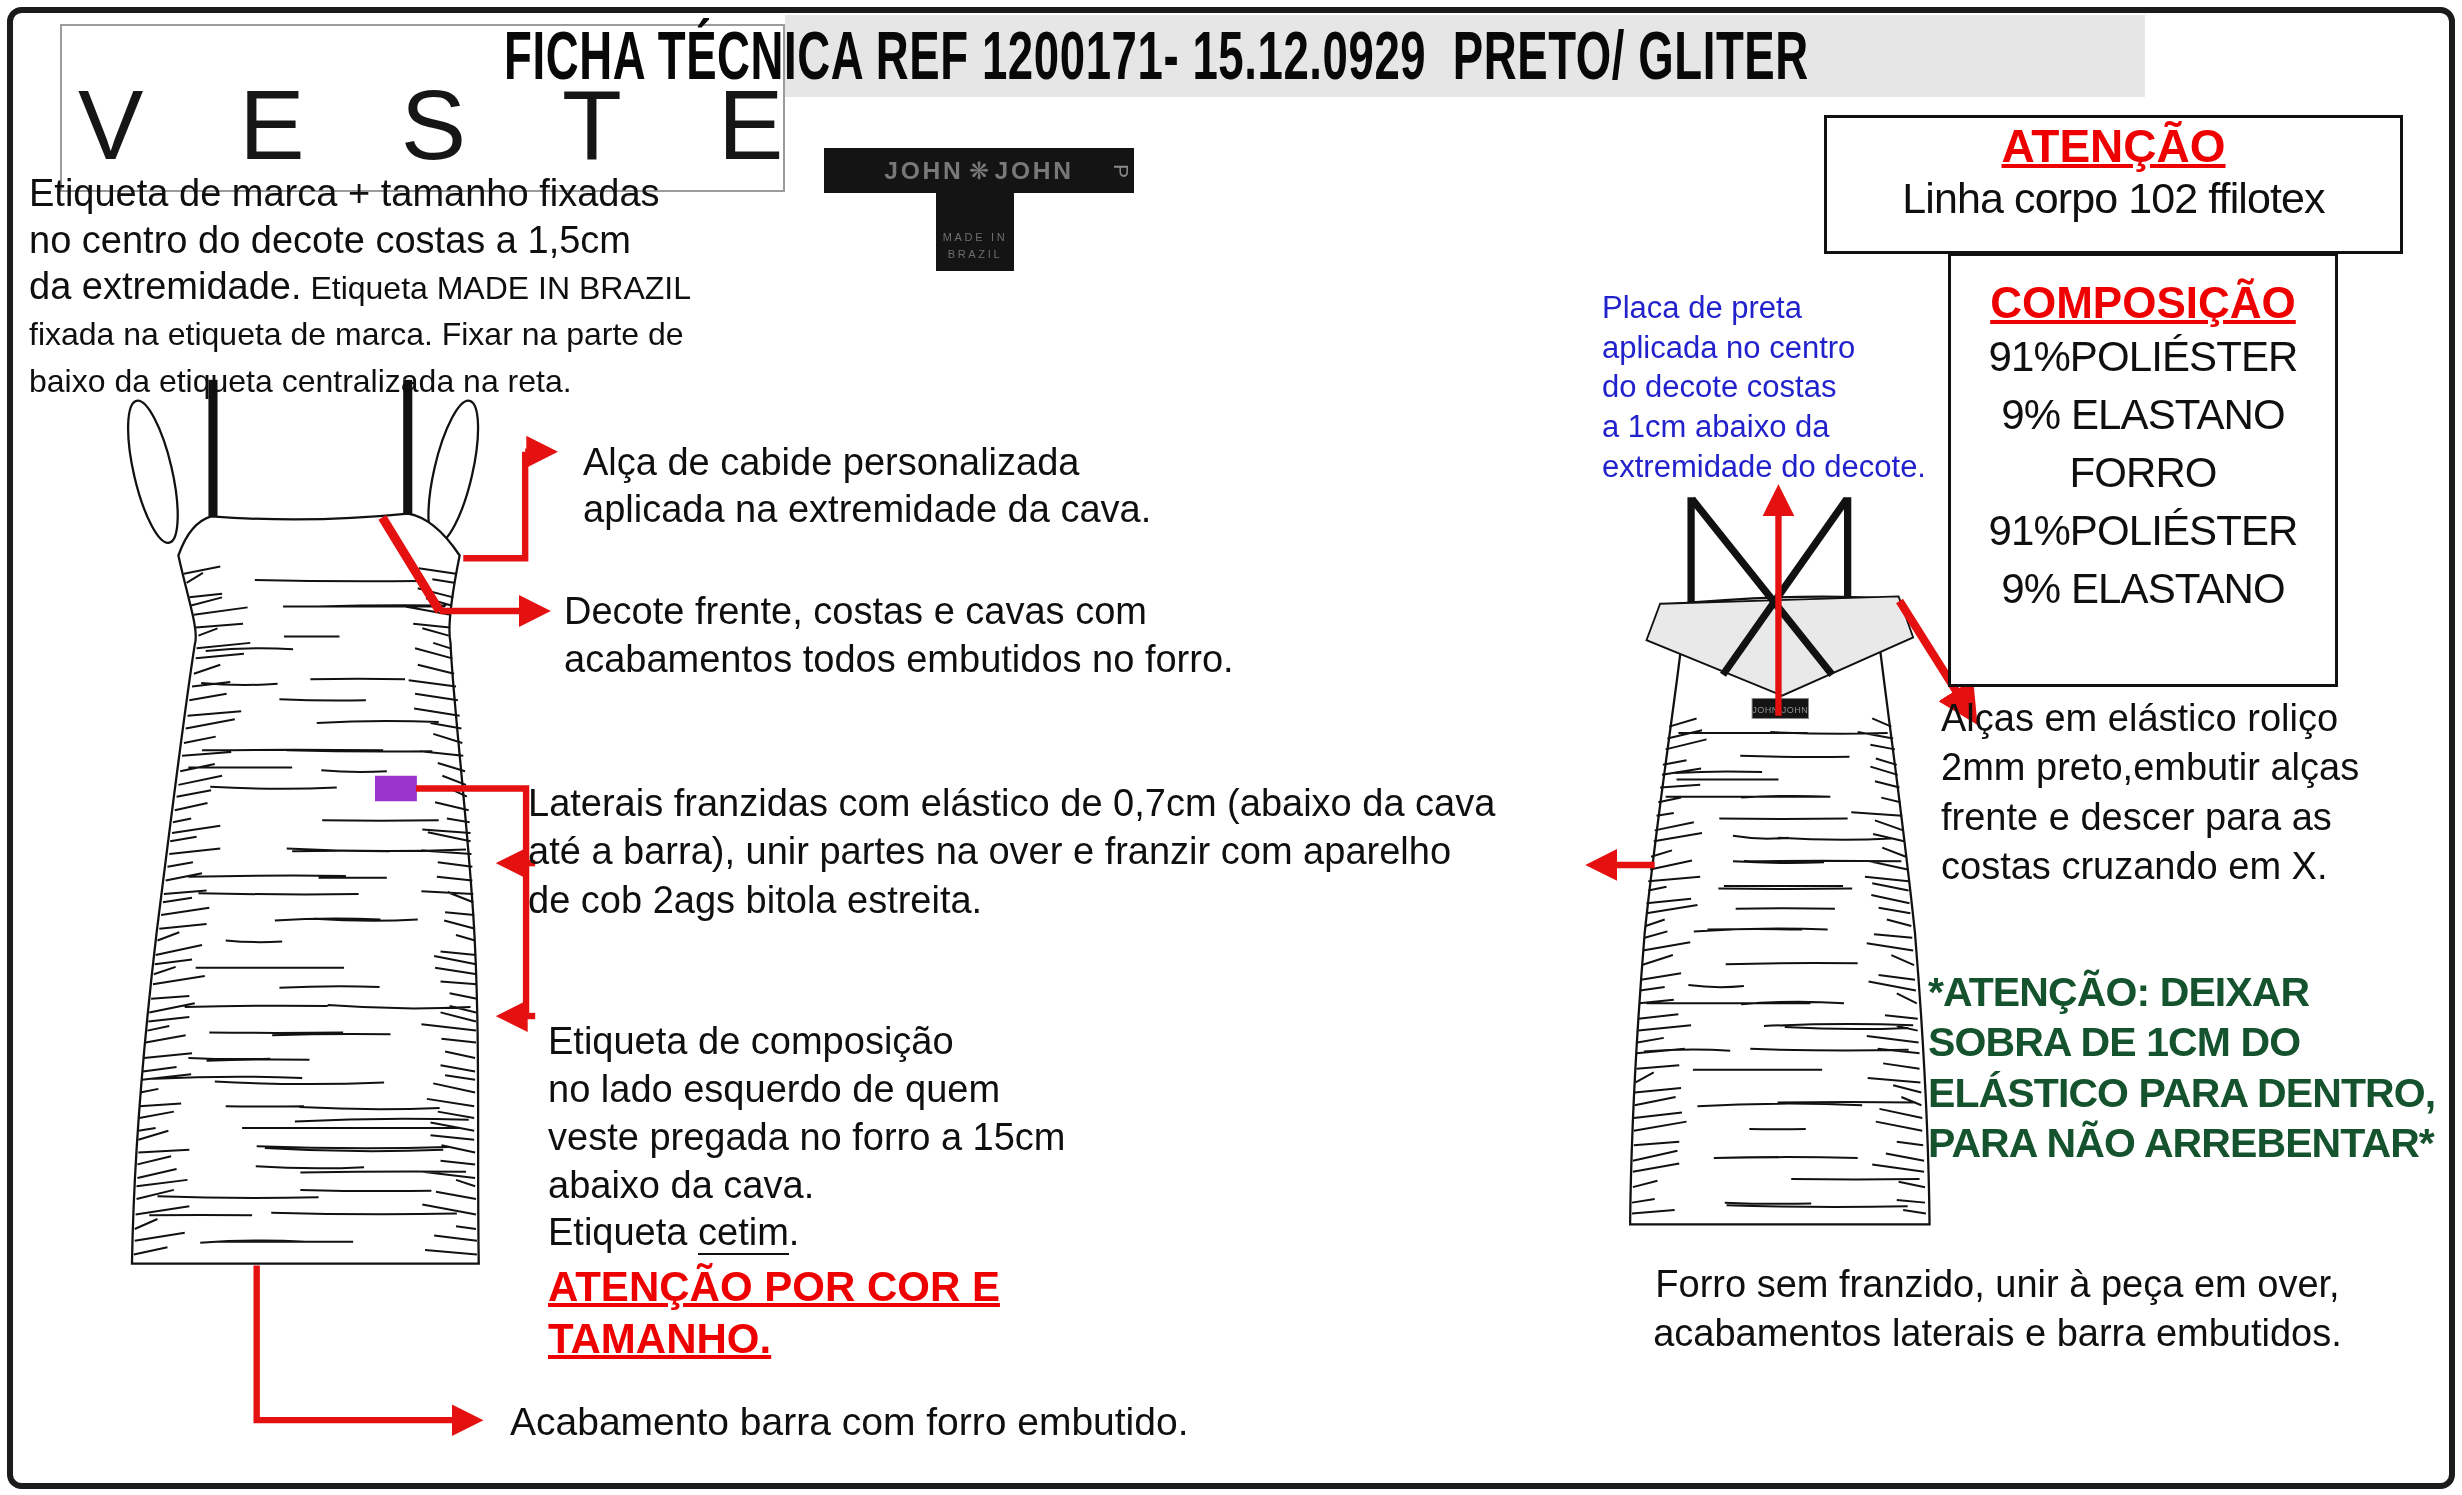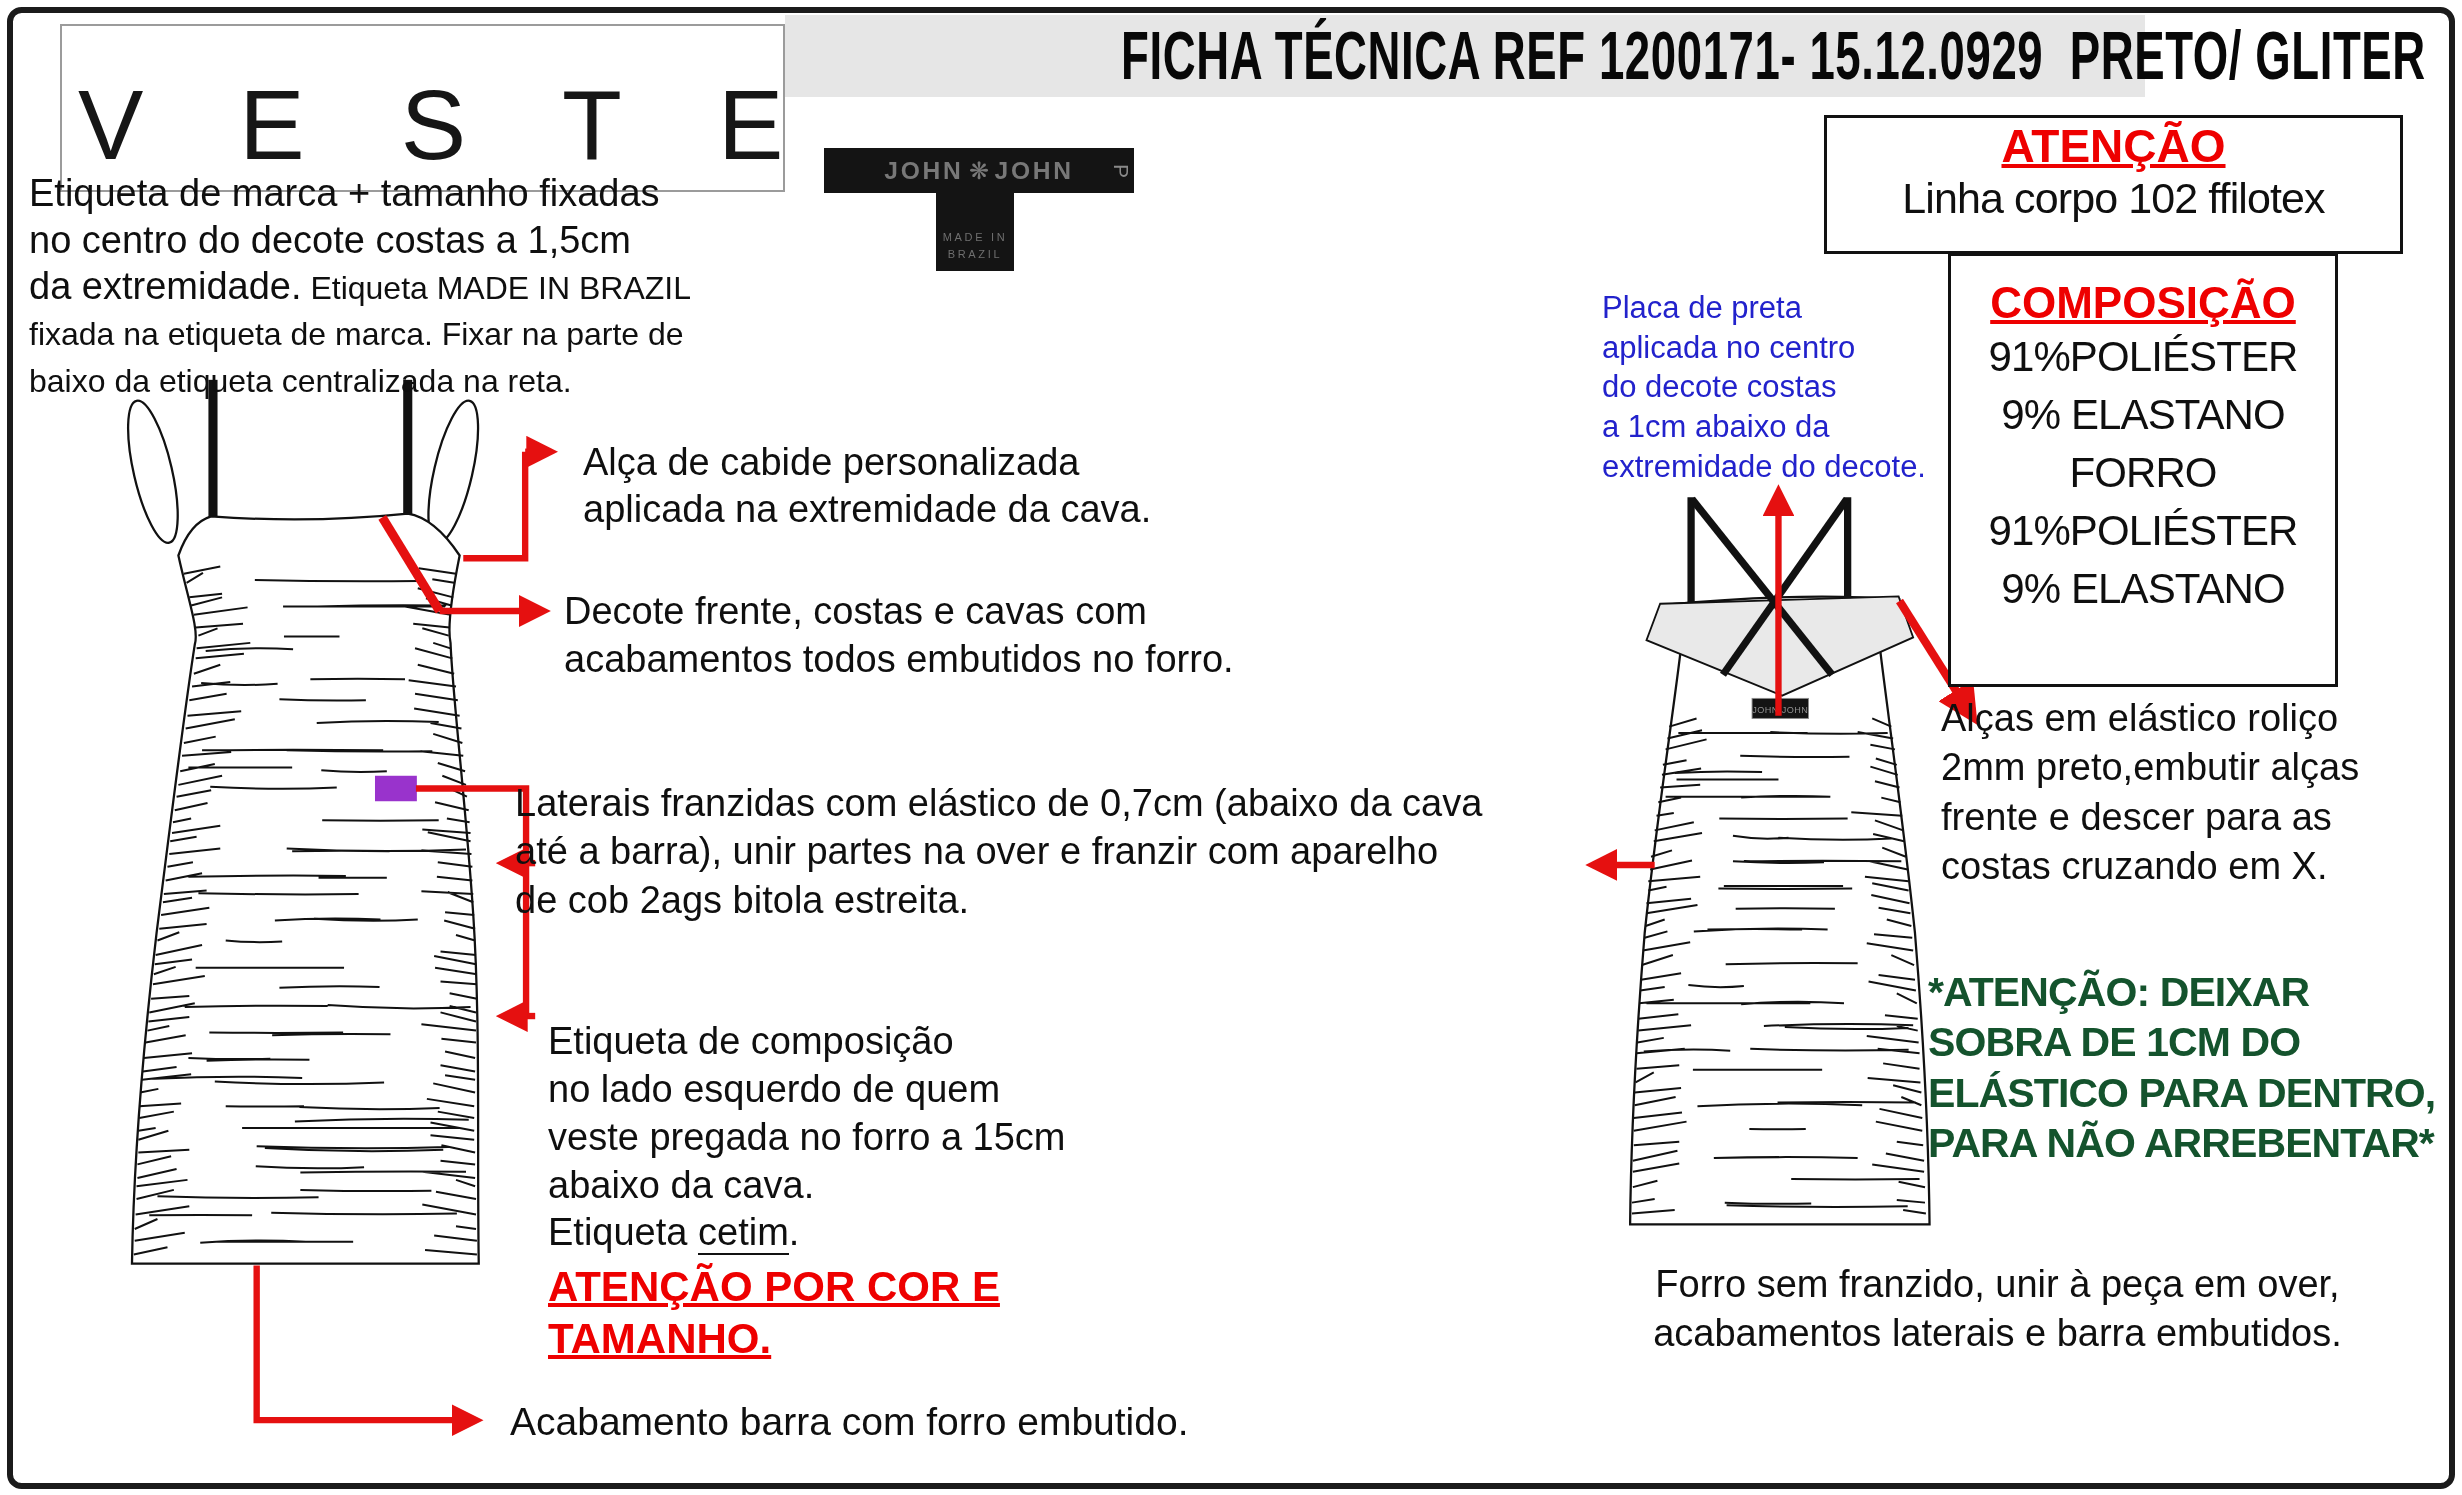--- a/index.html
+++ b/index.html
@@ -6,21 +6,21 @@
   body{width:2462px;height:1496px;position:relative;overflow:hidden;background:#fff;
        font-family:"Liberation Sans",sans-serif;color:#0f0f0f}
   .abs{position:absolute}
   .page-border{inset:7.3px;border:6.4px solid #1b1b1b;border-radius:14.6px;z-index:6;pointer-events:none}
   #art{left:0;top:0;z-index:1}
   .txt{z-index:3;white-space:pre-line}
   
   .logo-frame{left:60px;top:24px;width:721px;height:164px;border:2.7px solid #9b9b9b;z-index:2;background:#fff}
   .logo-text{left:78px;top:76px;font-size:98px;line-height:1;letter-spacing:96px;color:#161616;z-index:3;white-space:pre}
   
-  .header{left:785px;top:14.6px;width:1360px;height:82px;background:#E6E6E6;display:flex;align-items:center;justify-content:flex-start;z-index:2}
+  .header{left:785px;top:14.6px;width:1360px;height:82px;background:#E6E6E6;display:flex;align-items:center;justify-content:flex-end;z-index:2}
   .header .t{font-weight:bold;font-size:69px;letter-spacing:0.9px;transform:scaleX(.66);white-space:pre;color:#080808}
   
   .att{left:1824px;top:115px;width:573px;height:133px;border:3.6px solid #111;text-align:center;z-index:3;background:#fff}
   .att .t{color:#EE0000;font-weight:bold;font-size:46px;text-decoration:underline;text-decoration-thickness:3.6px;margin-top:0.9px}
   .att .b{font-size:43px;margin-top:0.9px;letter-spacing:-0.9px}
   .comp{left:1948px;top:253px;width:384px;height:428px;border:3.6px solid #111;text-align:center;z-index:3;background:#fff}
   .comp .t{color:#EE0000;font-weight:bold;font-size:44px;text-decoration:underline;text-decoration-thickness:3.6px;margin-top:22px}
   .comp .l{font-size:42px;line-height:1.38;letter-spacing:-0.9px}
   
   .jj-bar{left:824px;top:148px;width:310px;height:45px;background:#141414;z-index:3;display:flex;align-items:center;justify-content:center}
@@ -29,21 +29,21 @@
   .jj-p{position:absolute;right:5.5px;top:11px;color:#8a8a8a;font-size:21px;transform:rotate(90deg)}
   .jj-tab{left:936px;top:193px;width:78px;height:78px;background:#141414;z-index:3;
           display:flex;flex-direction:column;justify-content:flex-end;align-items:center;padding-bottom:7.3px;box-sizing:border-box}
   .jj-tab .m{color:#6f6f6f;font-size:11px;letter-spacing:2.7px;line-height:1.6;text-align:center;white-space:pre-line}
   
   .note{left:29px;top:124px;width:768px;font-size:38px;line-height:1.22}
   .note .small{font-size:32px}
   .alca{left:583px;top:391px;font-size:38px;line-height:1.25}
   .alca .red{display:block;font-size:40px;font-weight:bold;color:#EE0000;margin-left:12.7px;margin-top:1.8px}
   .decote{left:564px;top:587px;font-size:38px;line-height:1.27}
-  .laterais{left:515px;top:779px;font-size:38px;line-height:1.27}
+  .laterais{left:528px;top:779px;font-size:38px;line-height:1.27}
   .etiq{left:548px;top:970px;font-size:38px;line-height:1.26}
   .etiq .cetim{border-bottom:2.7px solid #111}
   .etiq .red{display:block;font-size:42px;font-weight:bold;color:#EE0000;margin-top:3.6px;
              text-decoration:underline;text-decoration-thickness:3.6px;line-height:1.25}
   .acab{left:510px;top:1400px;font-size:39px}
   .blue{left:1602px;top:288px;font-size:31px;line-height:1.28;color:#2222CC}
   .alcas{left:1941px;top:694px;font-size:38px;line-height:1.3}
   .warn{left:1928px;top:967px;font-size:41px;font-weight:bold;color:#14532d;line-height:1.23;letter-spacing:-0.9px}
   .forro{left:1588px;top:1260px;width:819px;text-align:center;font-size:38px;line-height:1.3}
 </style>

